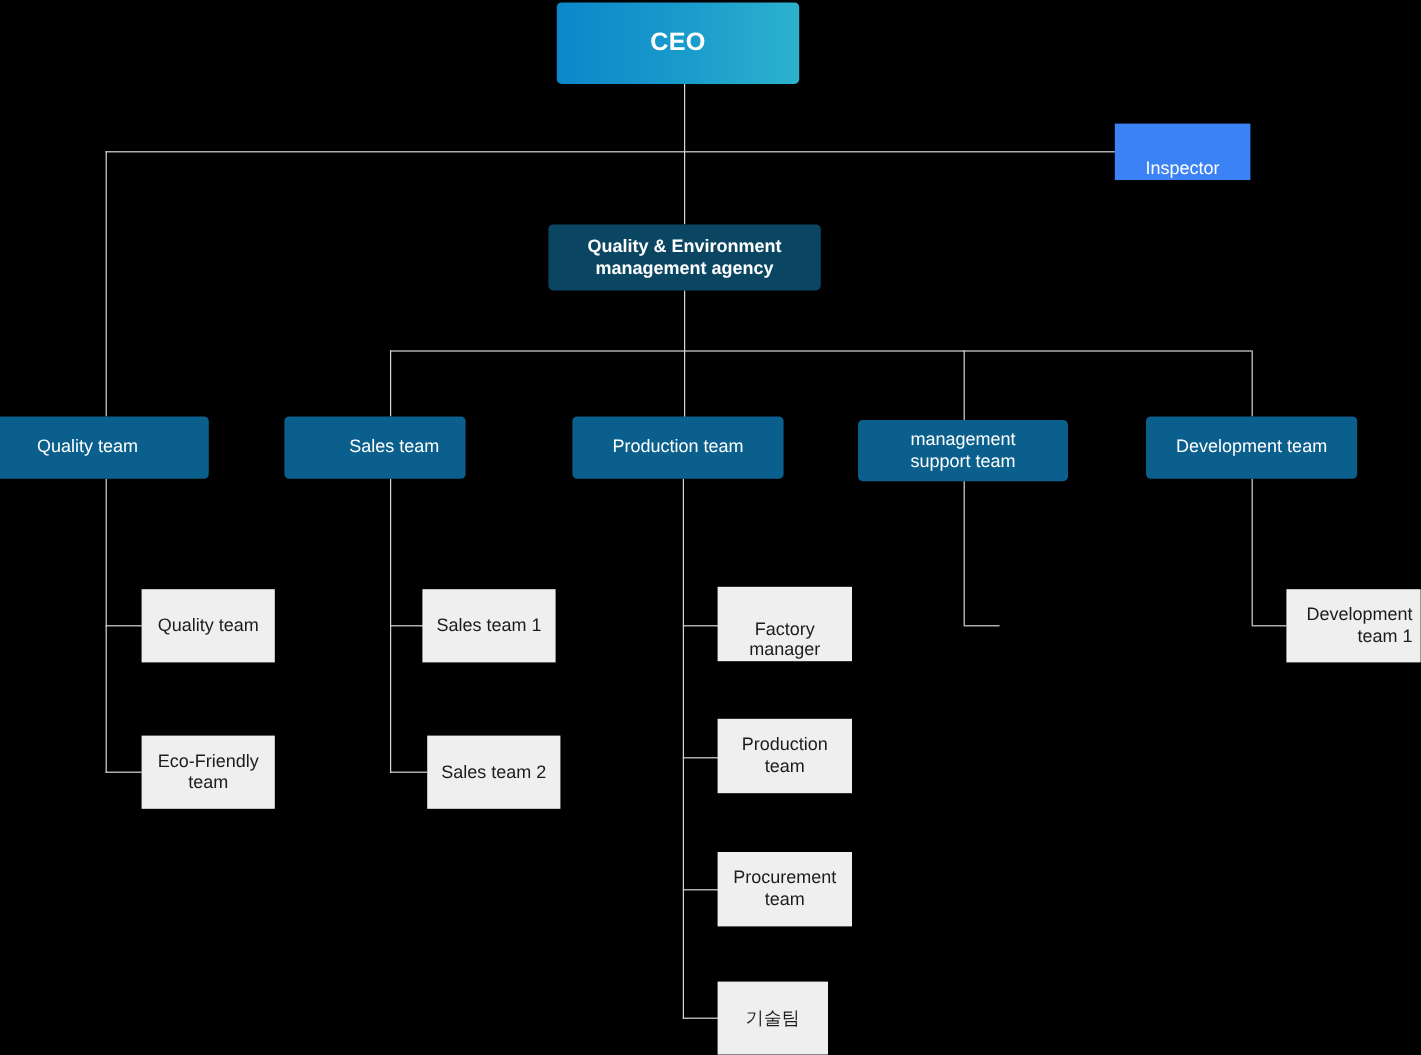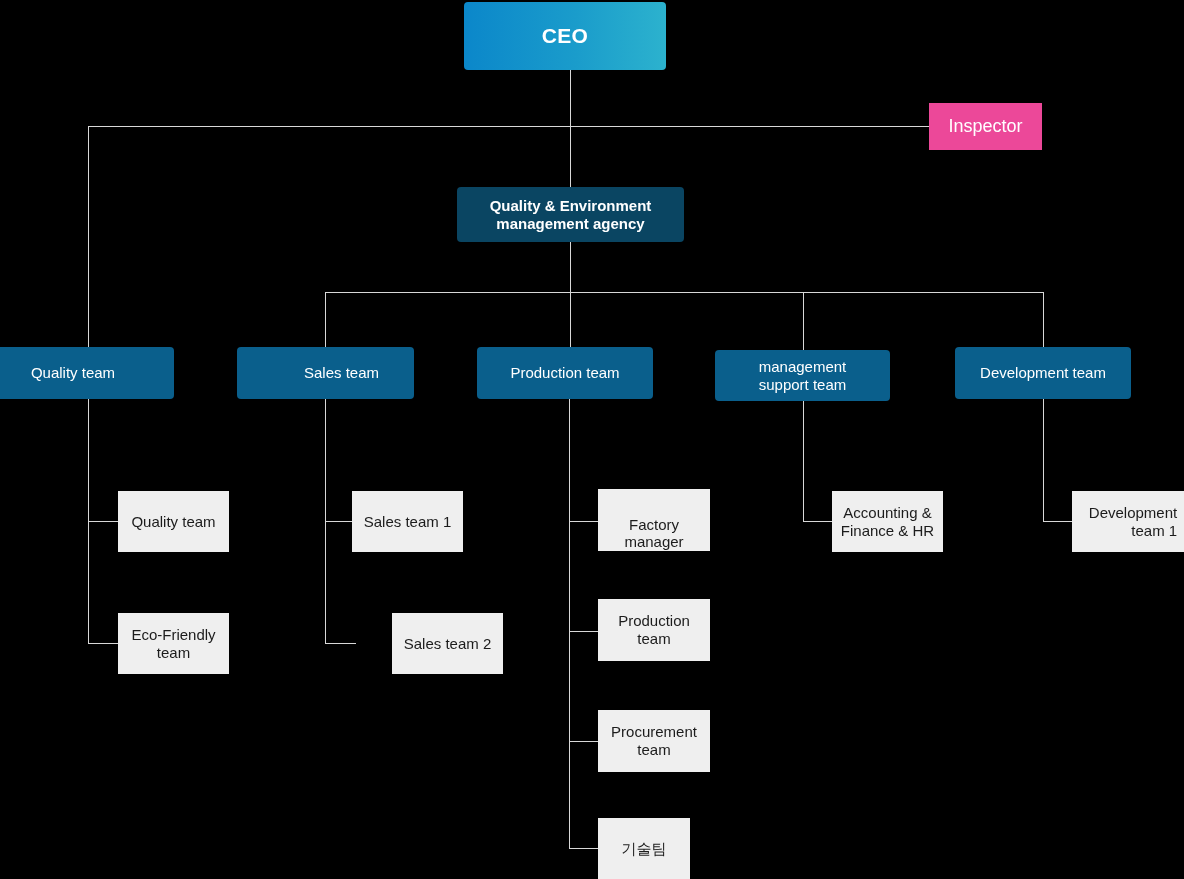--- a/index.html
+++ b/index.html
@@ -50,23 +50,24 @@
     background: linear-gradient(90deg, #0b87ca 0%, #1a9ccb 55%, #2cb2ce 100%);
     border-radius: 4px;
     color: #ffffff;
     font-size: 21px;
     font-weight: bold;
     letter-spacing: .3px;
   }
 
   
   .node.inspector {
-    background: #ec4899;
-    color: #ffffff;
-    font-size: 18px;
+    background: #3b82f6;
+    color: #ffffff;
+    font-size: 15px;
+    align-items: flex-end;
   }
 
   
   .node.agency {
     background: #0a4562;
     border-radius: 4px;
     color: #ffffff;
     font-size: 15px;
   }
 
@@ -133,21 +134,21 @@
 
   <div class="node agency" style="left:457px; top:187px; width:227px; height:55px;font-weight:bold;">
     <span class="label">Quality &amp; Environment
 management agency</span>
   </div>
 
   <div class="node dept" style="left:-28px; top:347px; width:202px; height:52px;">
     <span class="label">Quality team</span>
   </div>
 
-  <div class="node dept" style="left:237px; top:347px; width:177px; height:52px;padding-left:32px;">
+  <div class="node dept" style="left:237px; top:347px; width:151px; height:52px;padding-left:32px;">
     <span class="label">Sales team</span>
   </div>
 
   <div class="node dept" style="left:477px; top:347px; width:176px; height:52px;">
     <span class="label">Production team</span>
   </div>
 
   <div class="node dept" style="left:955px; top:347px; width:176px; height:52px;">
     <span class="label">Development team</span>
   </div>
@@ -163,21 +164,21 @@
 
   <div class="node leaf" style="left:118px; top:613px; width:111px; height:61px;">
     <span class="label">Eco-Friendly
 team</span>
   </div>
 
   <div class="node leaf" style="left:352px; top:491px; width:111px; height:61px;">
     <span class="label">Sales team 1</span>
   </div>
 
-  <div class="node leaf" style="left:356px; top:613px; width:111px; height:61px;margin-left:36px;">
+  <div class="node leaf" style="left:356px; top:613px; width:111px; height:61px;">
     <span class="label">Sales team 2</span>
   </div>
 
   <div class="node leaf" style="left:598px; top:489px; width:112px; height:62px;align-items:flex-end;">
     <span class="label">Factory
 manager</span>
   </div>
 
   <div class="node leaf" style="left:598px; top:599px; width:112px; height:62px;">
     <span class="label">Production
@@ -186,23 +187,19 @@
 
   <div class="node leaf" style="left:598px; top:710px; width:112px; height:62px;">
     <span class="label">Procurement
 team</span>
   </div>
 
   <div class="node leaf" style="left:598px; top:818px; width:92px; height:62px;">
     <span class="label">기술팀</span>
   </div>
 
-  <div class="node leaf" style="left:832px; top:491px; width:111px; height:61px;">
-    <span class="label">Accounting &amp;
-Finance &amp; HR</span>
-  </div>
 
   <div class="node leaf" style="left:1072px; top:491px; width:122px; height:61px;text-align:right;">
     <span class="label">Development
 team 1</span>
   </div>
 
 </div>
 
 </body></html>

